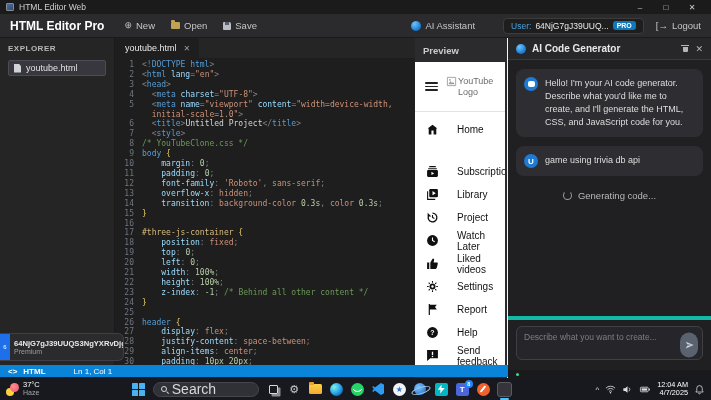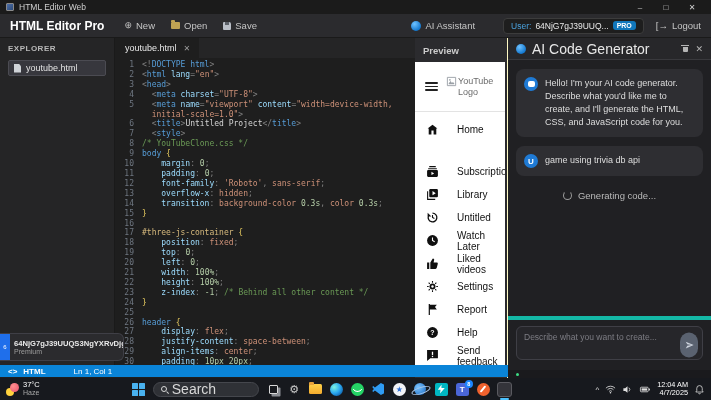--- a/index.html
+++ b/index.html
@@ -58,21 +58,21 @@
   .logo-alt{display:flex;flex-direction:column;font-size:9px;color:#6b6b6b;line-height:11px;width:44px}
   .pv-list{padding-top:6px}
   .pv-item{display:flex;align-items:center;gap:18px;height:23px;padding-left:11px;font-size:10px;color:#111;cursor:pointer}
   .pv-item:first-child{margin-bottom:19px}
   .pv-ic{width:13px;height:13px;flex:none;display:flex;align-items:center;justify-content:center}
   .pv-ic svg{width:13px;height:13px}
 
   
   .aipanel{position:absolute;left:508px;top:0;width:203px;height:340px;background:#202023;display:flex;flex-direction:column}
   .ai-h{height:22px;background:#27272a;border-bottom:1px solid #39393d;display:flex;align-items:center;gap:6px;padding:0 8px}
-  .ai-h-title{font-size:14px;font-weight:normal;color:#e8e8e8;flex:1}
+  .ai-h-title{font-size:10px;font-weight:bold;color:#e8e8e8;flex:1}
   .trash{width:8px;height:8px;position:relative;cursor:pointer}
   .trash:before{content:"";position:absolute;top:0;left:0;width:8px;height:1.6px;background:#b5b5b5}
   .trash:after{content:"";position:absolute;top:2.6px;left:1.2px;width:5.6px;height:5.4px;background:#b5b5b5;border-radius:0 0 1px 1px}
   .ai-x{font-size:9px;color:#b5b5b5;cursor:pointer}
   .ai-msgs{flex:1;padding:9px 8px;overflow:hidden}
   .bubble{display:flex;gap:7px;background:#2e2e32;border-radius:8px;padding:8px;margin-bottom:9px}
   .av{width:14px;height:14px;border-radius:50%;background:#1f7ad4;flex:none;display:flex;align-items:center;justify-content:center;color:#fff;font-size:8px;font-weight:bold}
   .av .bot{width:7px;height:6px;background:#fff;border-radius:2px}
   .btxt{font-size:9px;line-height:13px;color:#dedede}
   .genrow{display:flex;align-items:center;justify-content:center;gap:6px;margin-top:14px;font-size:9.5px;color:#b9b9b9}
@@ -256,21 +256,21 @@
               <span>Library</span>
             </div>
             <div class="pv-item">
               <span class="pv-ic">
                 <svg viewBox="0 0 24 24">
                   <path fill="none" stroke="#101010" stroke-width="2.4" d="M12 4a8 8 0 1 1-7.4 5"></path>
                   <path fill="#101010" d="M3 3v7h7z"></path>
                   <path fill="none" stroke="#101010" stroke-width="2" d="M12 7.5V12l3.5 2"></path>
                 </svg>
               </span>
-              <span>Untitled</span>
+              <span>Project</span>
             </div>
             <div class="pv-item">
               <span class="pv-ic">
                 <svg viewBox="0 0 24 24">
                   <circle cx="12" cy="12" r="10" fill="#101010"></circle>
                   <path fill="none" stroke="#fff" stroke-width="2" d="M12 6.5V12l4 2.4"></path>
                 </svg>
               </span>
               <span>Watch Later</span>
             </div>

